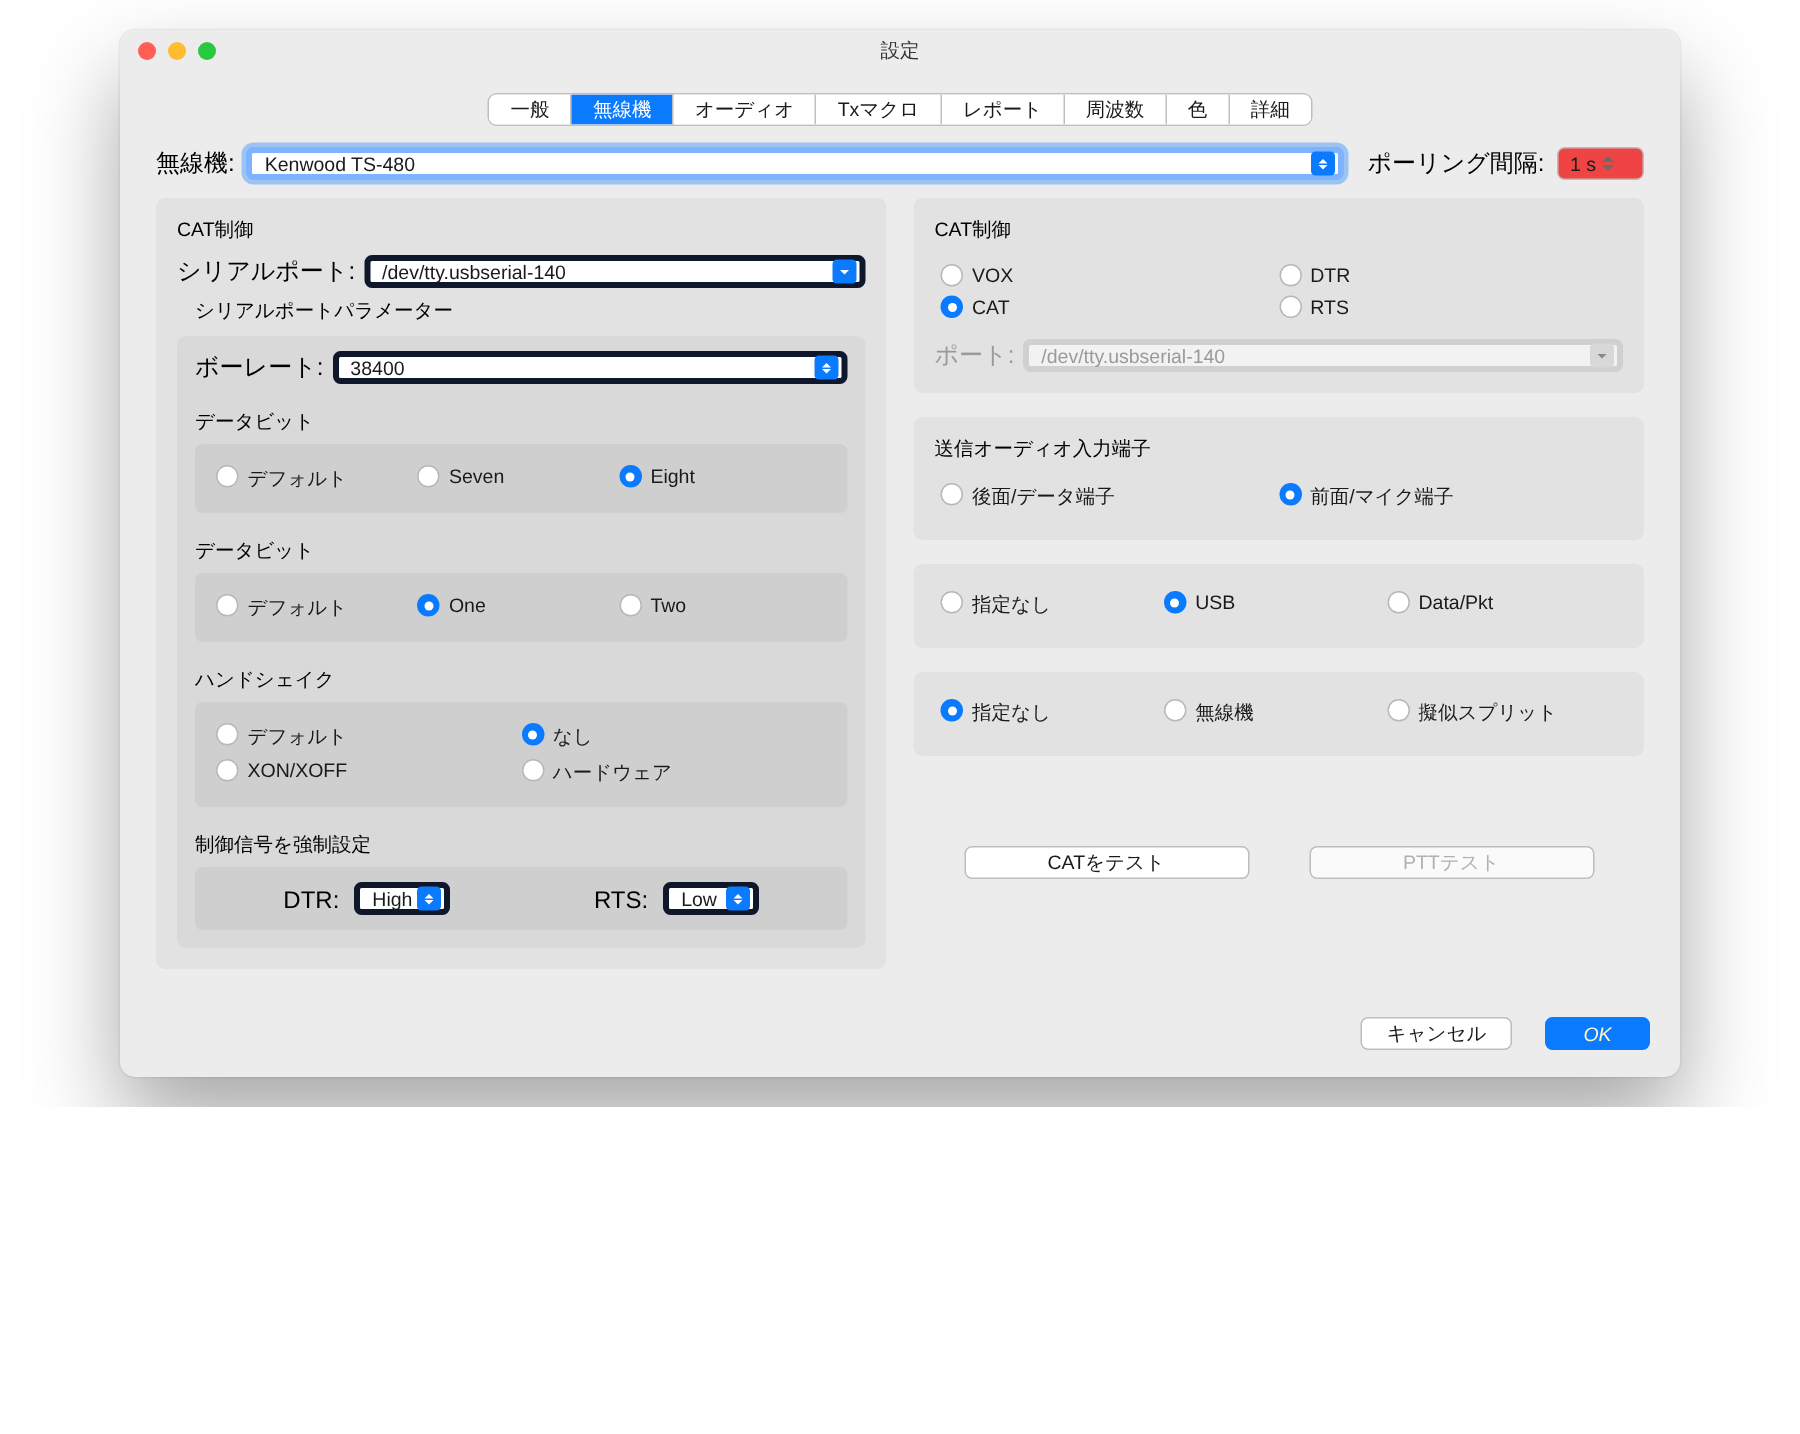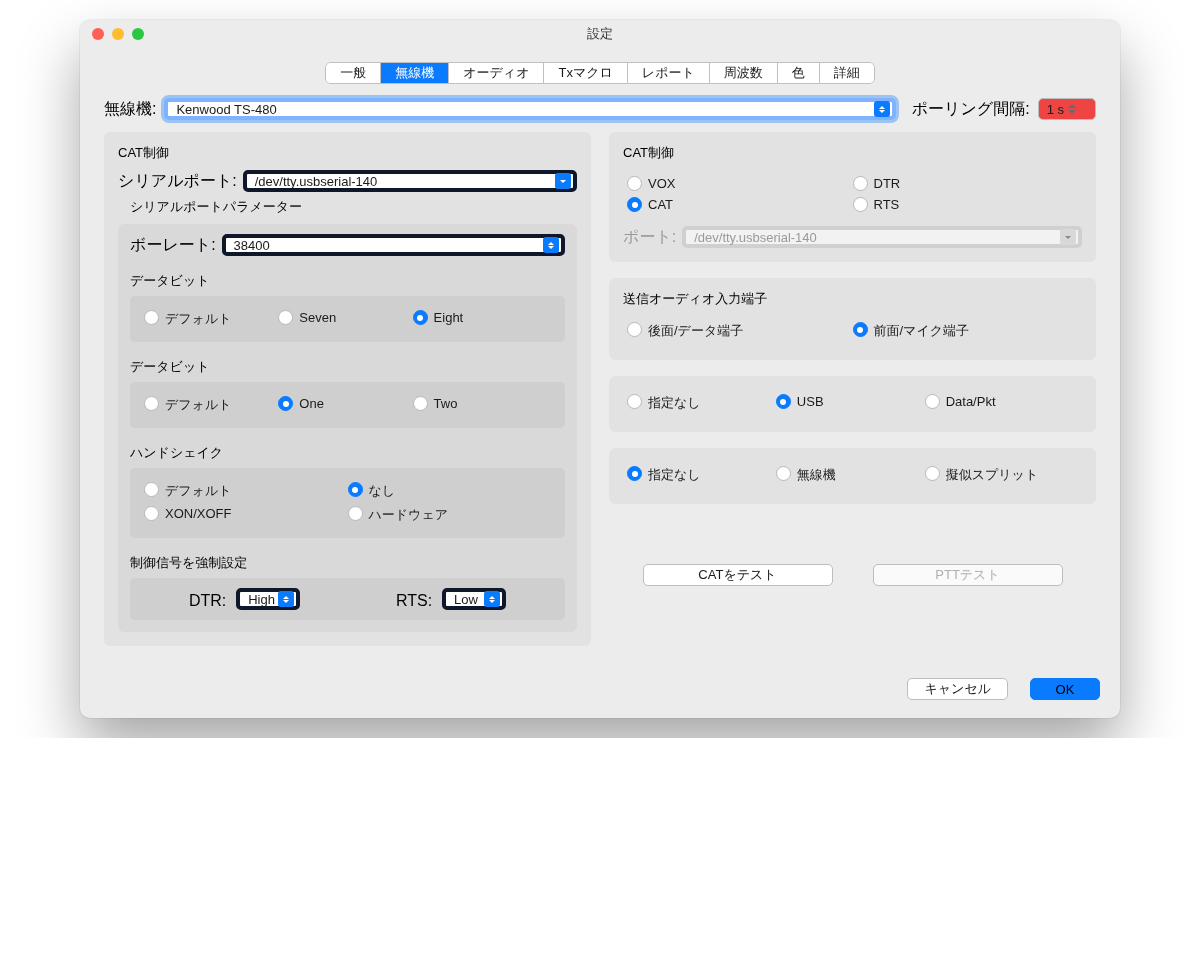--- a/index.html
+++ b/index.html
@@ -117,21 +117,21 @@
   .radio.checked .dot{ background:#0a7aff; border-color:#0a7aff;}
   .radio.checked .dot::after{ content:""; width:6px;height:6px;background:#fff;border-radius:50%;}
   .radio-grid { display:flex; flex-wrap:wrap; gap:6px 0; padding:6px 4px;}
   .radio-grid .radio{ width:50%; margin-right:0;}
   .radio-grid.three .radio{ width:33%; }
   .btn {
     display:inline-flex; align-items:center; justify-content:center;
     height:22px; padding:0 16px; background:#fff; border:1px solid #bdbdbd;
     border-radius:5px; font-size:13px; cursor:default;
   }
-  .btn.primary{ background:#0a7aff; color:#000000; border-color:#0a7aff;}
+  .btn.primary{ background:#0a7aff; color:#fef9c3; border-color:#0a7aff;font-style:italic;}
   .btn.disabled{ color:#b0b0b0; background:#fafafa;}
   .footer {
     display:flex; justify-content:flex-end; gap:22px; padding:12px 20px 18px;
   }
   .section-gap{ height:16px; }
   .inline-controls { display:flex; align-items:flex-end; gap:10px; }
 </style>
 </head>
 <body>
 

